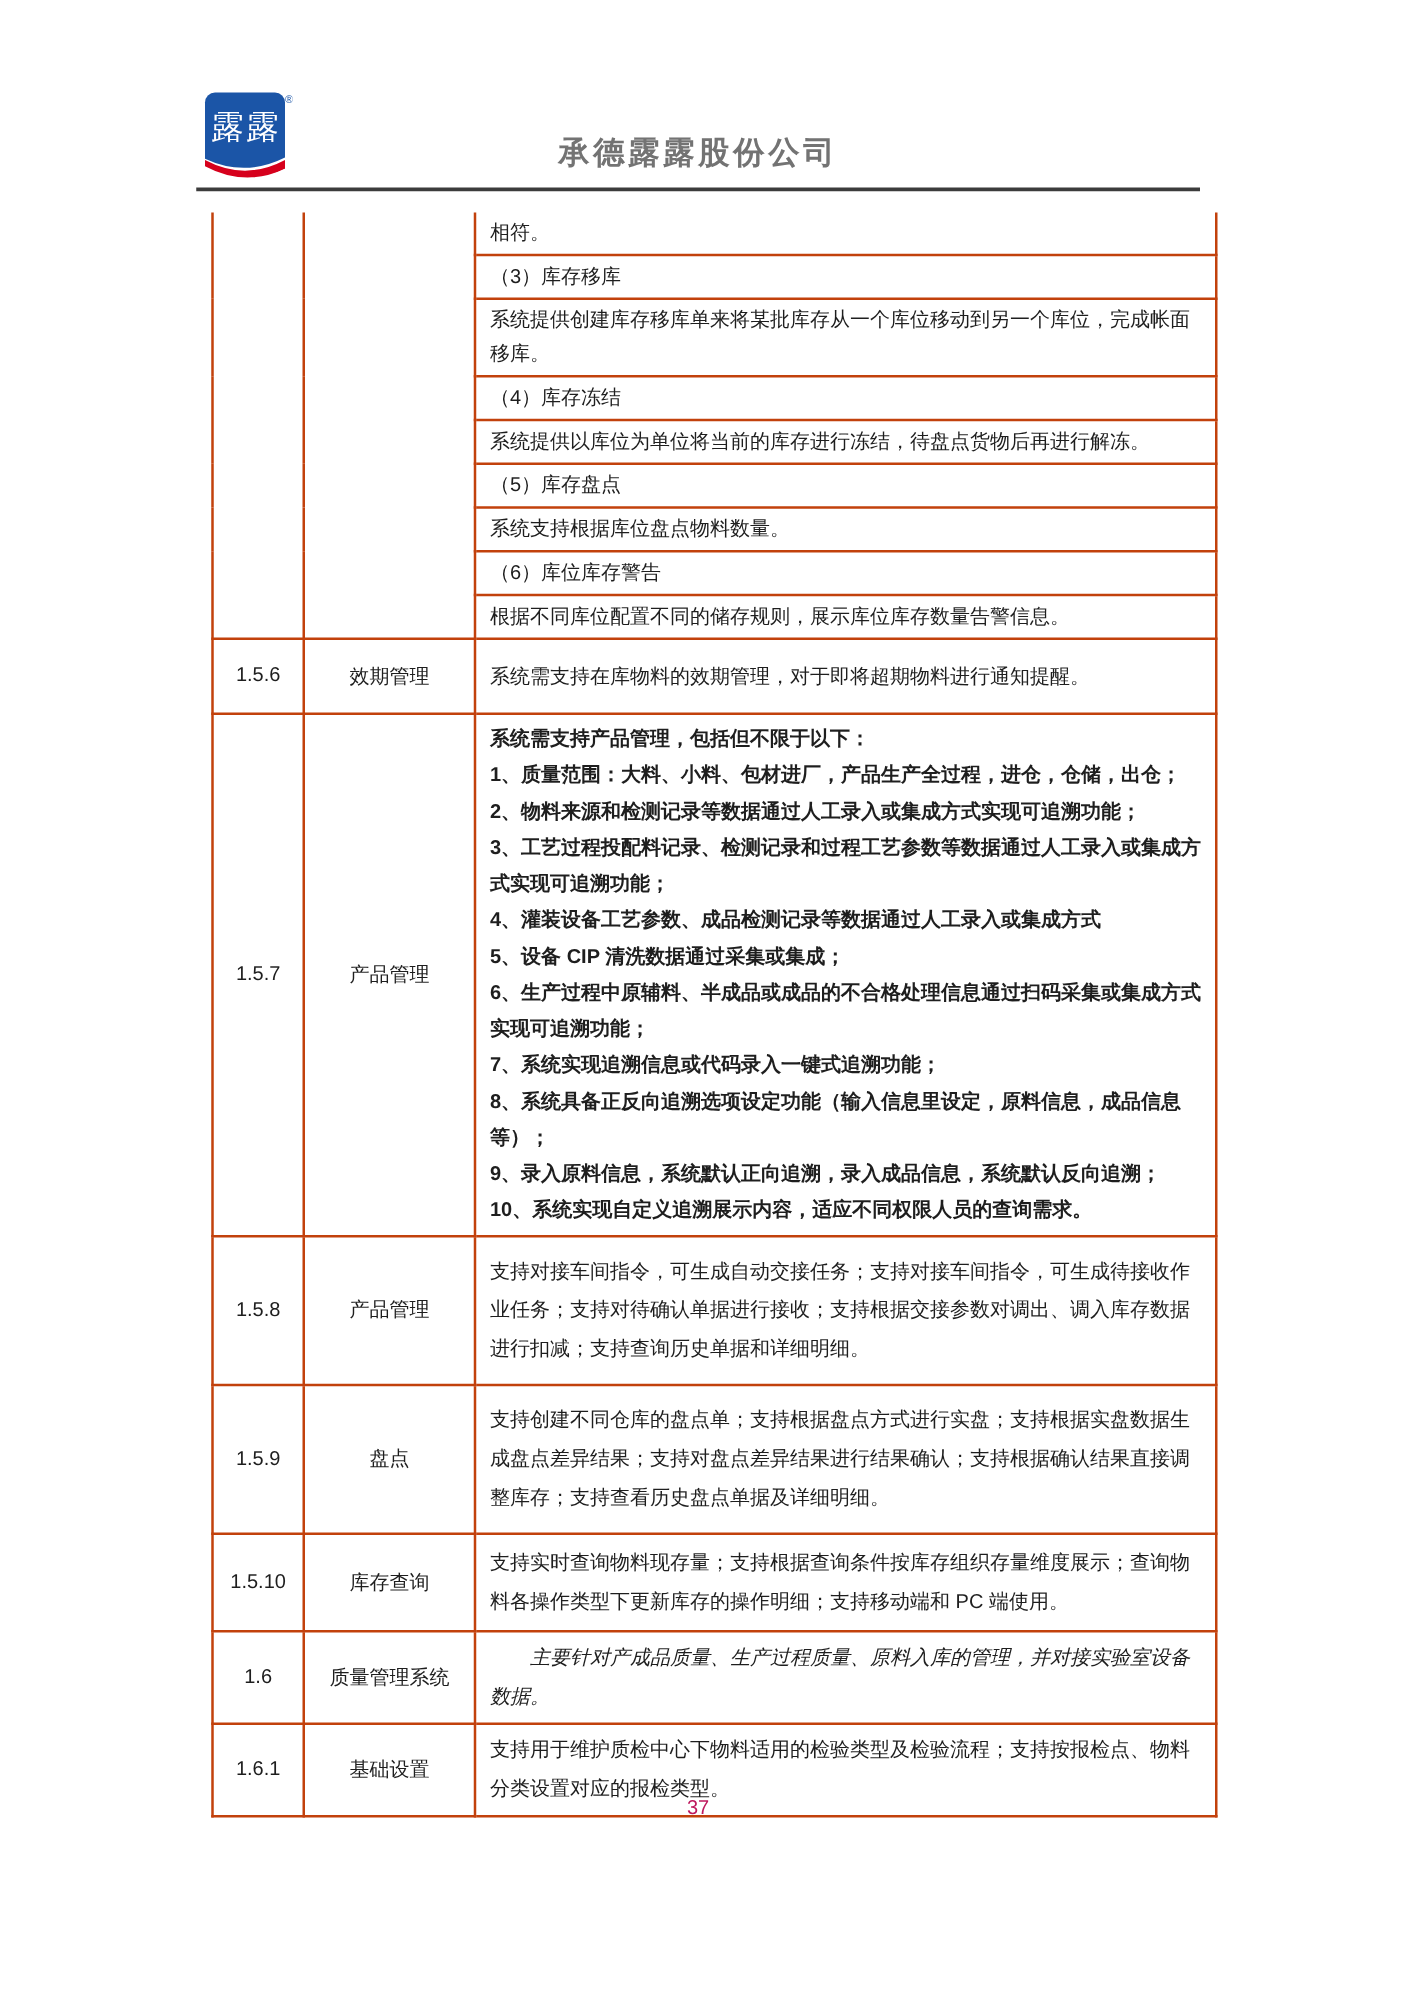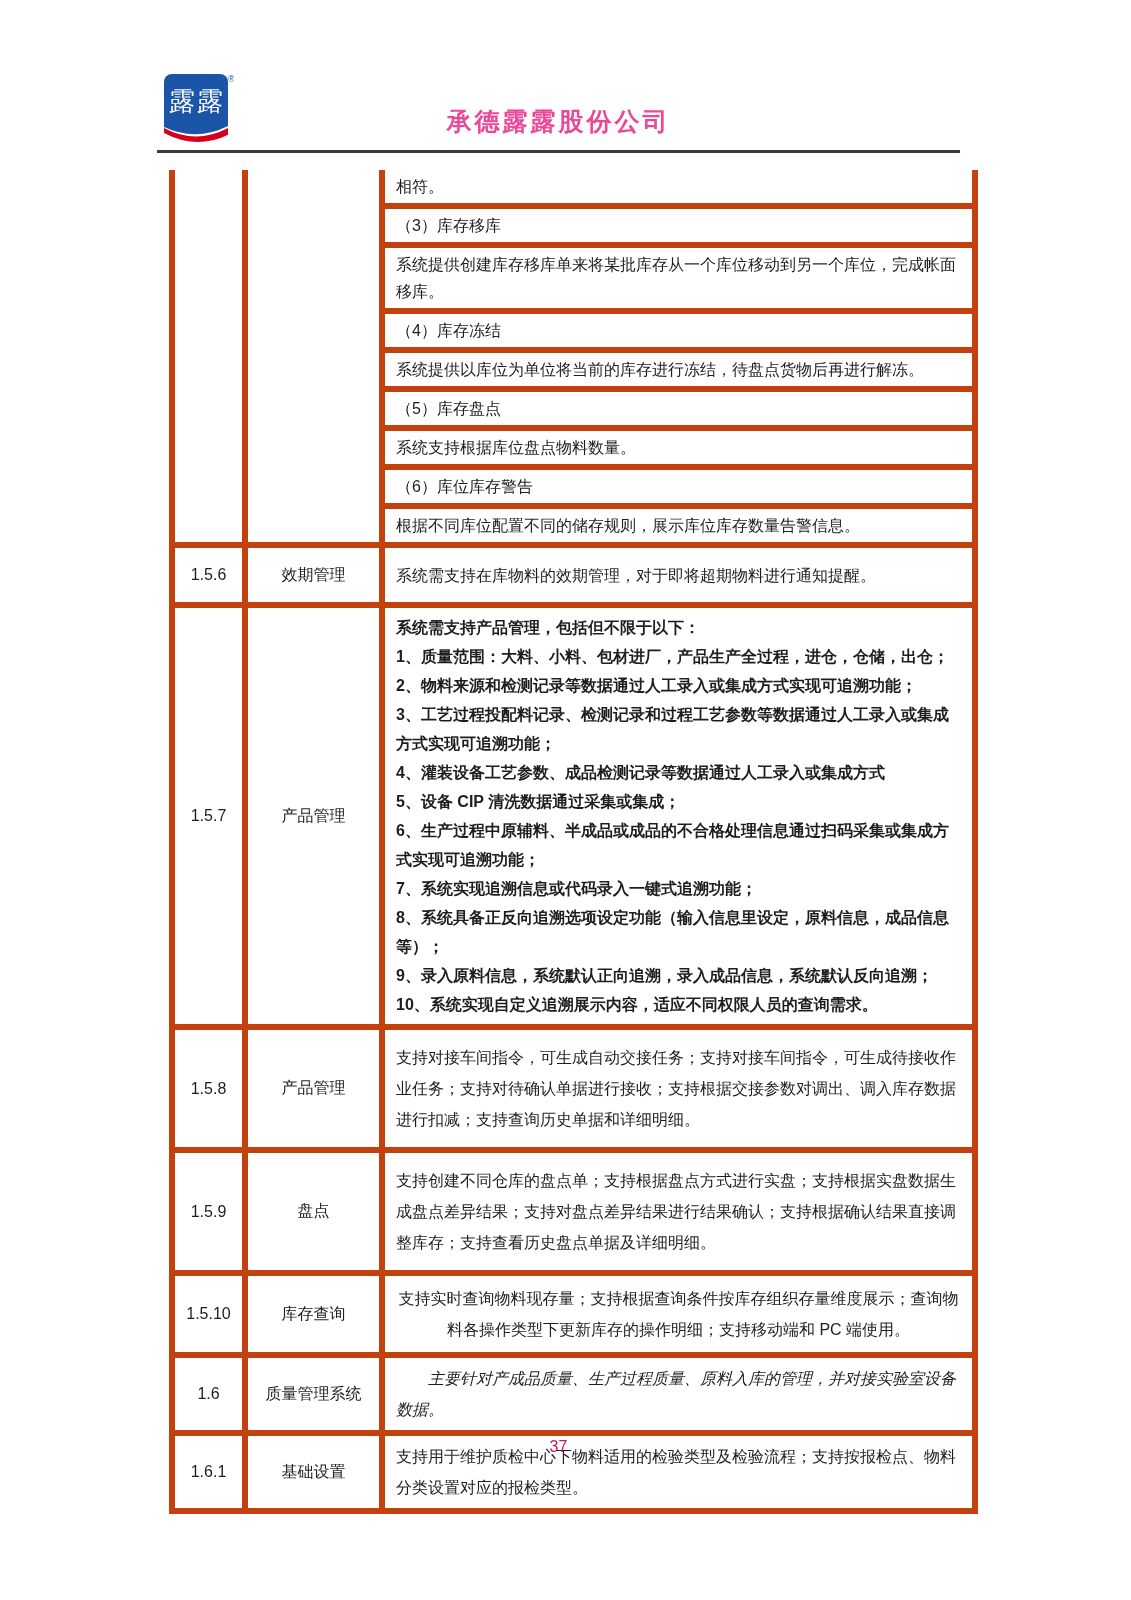--- a/index.html
+++ b/index.html
@@ -39,21 +39,21 @@
   }
   
   table.req-table {
     position: absolute;
     left: 12px; top: 170px;
     width: 803px;
     border-collapse: collapse;
     table-layout: fixed;
   }
   table.req-table td {
-    border: 6px solid #c2410c;
+    border: 2px solid #c2410c;
     font-size: 16px;
     color: #1e1e1e;
   }
   table.req-table tr:first-child td { border-top: none; }
   td.cell-id, td.cell-name {
     text-align: center;
     vertical-align: middle;
     padding: 2px 4px;
   }
   td.cell-desc {
@@ -61,21 +61,21 @@
     vertical-align: middle;
     padding: 6px 11px;
     line-height: 31px;
   }
   td.cell-desc p { margin: 0; }
   td.sub-line { height: 33px; line-height: 27px; padding: 3px 11px; }
   tr[data-row-id="1-5-6"] td.cell-desc { height: 60px; }
   tr[data-row-id="1-5-7"] td.cell-desc { line-height: 29px; padding: 5px 11px; font-weight: bold; }
   tr[data-row-id="1-5-8"] td.cell-desc,
   tr[data-row-id="1-5-9"] td.cell-desc { padding: 12px 11px; }
-  tr[data-row-id="1-5-10"] td.cell-desc { padding: 7px 11px; text-align: center; }
+  tr[data-row-id="1-5-10"] td.cell-desc { padding: 7px 11px; }
   tr[data-row-id="1-6"] td.cell-desc,
   tr[data-row-id="1-6-1"] td.cell-desc { padding: 5px 11px; }
   p.indent-first { text-indent: 2em; font-style: italic; }
   
   .page-number {
     position: absolute;
     left: 0; top: 1438px;
     width: 100%;
     text-align: center;
     font-size: 16px;
@@ -90,21 +90,21 @@
   <div class="logo">
     <svg width="72" height="82" viewBox="0 0 72 82">
       <path d="M10 2 h48 a8 8 0 0 1 8 8 v44 q-32 16 -64 1 v-45 a8 8 0 0 1 8-8 z" fill="#1B55A7"></path>
       <path d="M2 56 q32 17 64 0 l0 7 q-32 17 -64 1 z" fill="#D6001C"></path>
       <path d="M2 61 q32 17 64 2 l0 5 q-32 15 -64 0 z" fill="#ffffff"></path>
       <text x="20" y="38" font-size="26" fill="#ffffff" text-anchor="middle" font-family="DejaVu Sans, sans-serif">露</text>
       <text x="48" y="38" font-size="26" fill="#ffffff" text-anchor="middle" font-family="DejaVu Sans, sans-serif">露</text>
       <text x="66" y="10" font-size="9" fill="#1B55A7">®</text>
     </svg>
   </div>
-  <div class="company-title" id="company-title" style="color: #ec4899;">承德露露股份公司</div>
+  <div class="company-title" id="company-title" style="color: #737373;">承德露露股份公司</div>
   <div class="header-rule"></div>
 
   <table class="req-table">
     <colgroup>
       <col style="width:73px">
       <col style="width:137px">
       <col style="width:593px">
     </colgroup>
     <tbody id="table-body">
         <tr>

